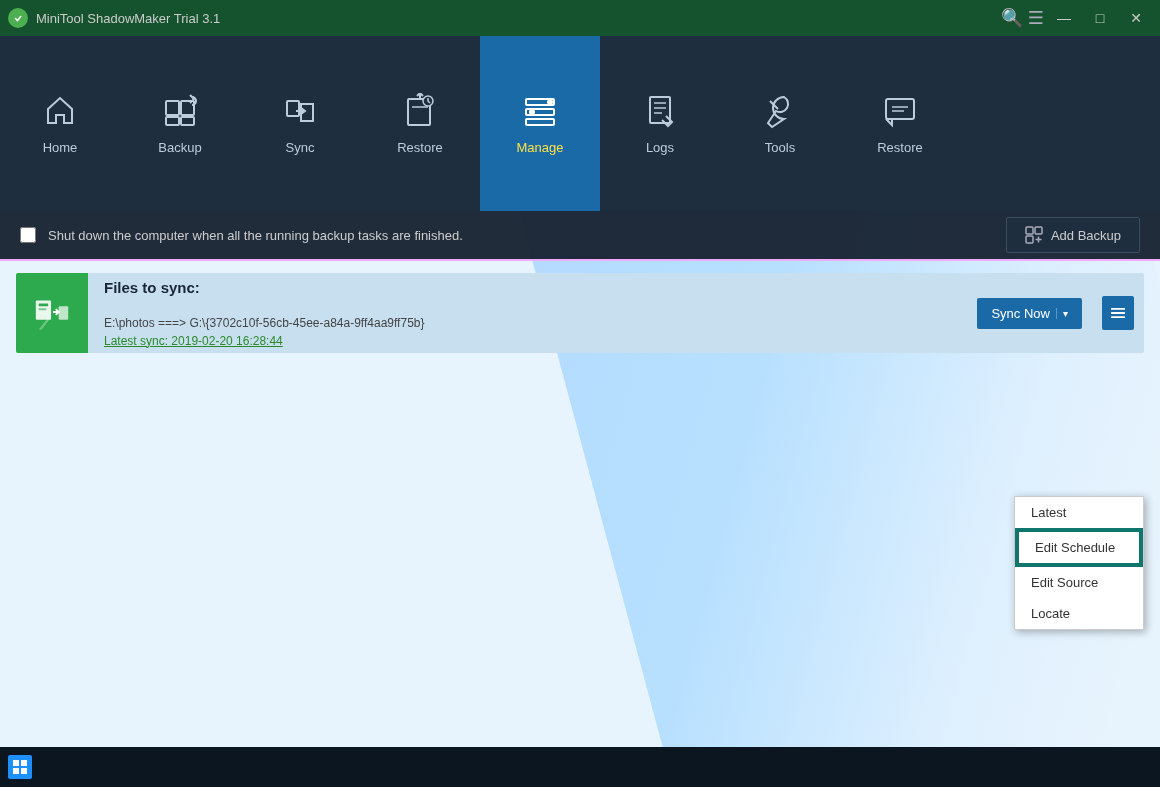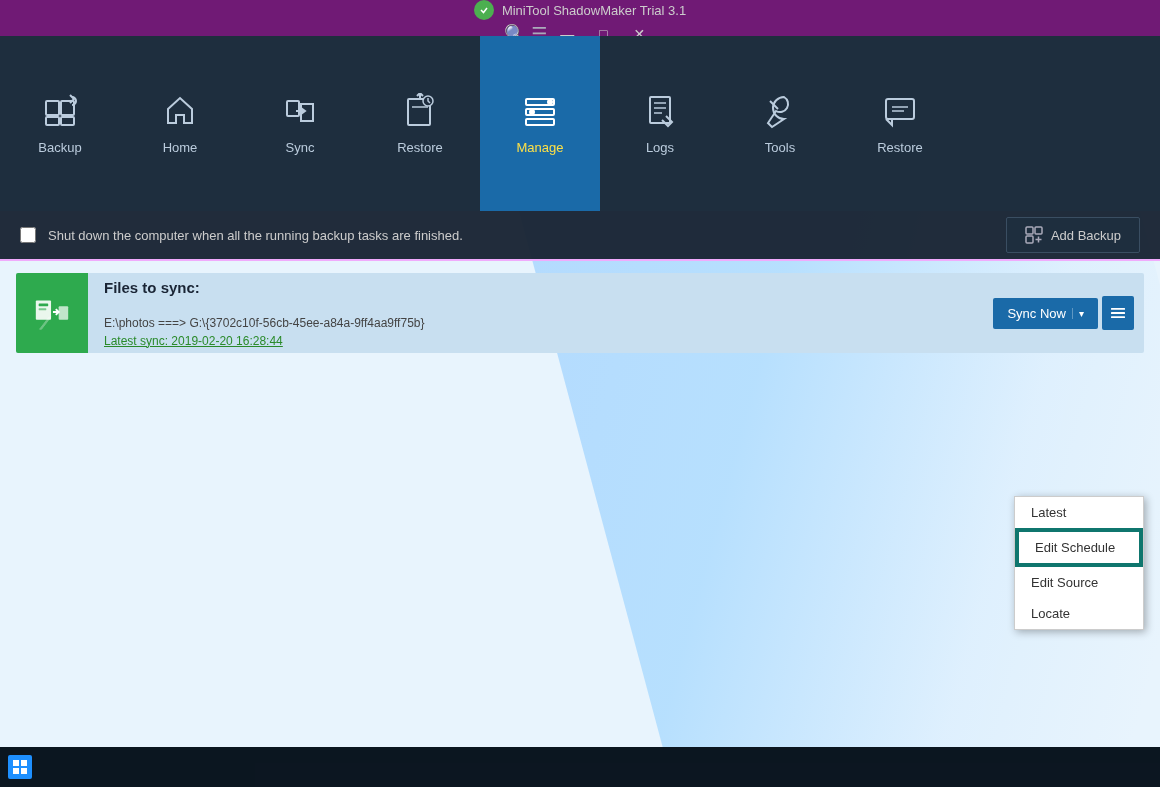--- a/index.html
+++ b/index.html
@@ -7,29 +7,28 @@
       width: 1160px;
       height: 787px;
       overflow: hidden;
       font-family: 'Segoe UI', Arial, sans-serif;
       background: #1a2a3a;
       position: relative;
     }
 
     
     .title-bar {
-      background: #701a75;
+      background: #14532d;
       height: 36px;
       display: flex;
       align-items: center;
       justify-content: space-between;
       padding: 0 8px;
       color: #ccc;
       font-size: 13px;
-      flex-direction: column;
     }
     .title-bar-left {
       display: flex;
       align-items: center;
       gap: 8px;
     }
     .title-bar-logo {
       width: 20px;
       height: 20px;
       background: #4caf50;
@@ -164,21 +163,21 @@
       margin-bottom: 4px;
     }
     .task-sync-time {
       font-size: 12px;
       color: #2a8a2a;
       text-decoration: underline;
     }
     .task-actions {
       display: flex;
       align-items: center;
-      gap: 4px;
+      gap: 20px;
       padding-right: 10px;
       padding-left: 35px;
     }
     .sync-now-btn {
       background: #1a6aa8;
       color: white;
       border: none;
       padding: 8px 14px;
       font-size: 13px;
       cursor: pointer;
@@ -289,38 +288,38 @@
       <button class="title-btn">□</button>
       <button class="title-btn close">✕</button>
     </div>
   </div>
 
   <div class="nav-bar">
 
     <div class="nav-item">
       <div class="nav-icon">
         <svg width="36" height="36" viewBox="0 0 36 36" fill="none">
+          <path d="M6 16L18 5L30 16V30H22V22H14V30H6V16Z" stroke="#bcd" stroke-width="2" fill="none"></path>
+        </svg>
+      </div>
+      <span>Home</span>
+    </div>
+
+    <div class="nav-item">
+      <div class="nav-icon">
+        <svg width="36" height="36" viewBox="0 0 36 36" fill="none">
           <rect x="4" y="8" width="13" height="14" rx="1" stroke="#bcd" stroke-width="2" fill="none"></rect>
           <rect x="19" y="8" width="13" height="14" rx="1" stroke="#bcd" stroke-width="2" fill="none"></rect>
           <rect x="4" y="24" width="13" height="8" rx="1" stroke="#bcd" stroke-width="2" fill="none"></rect>
           <rect x="19" y="24" width="13" height="8" rx="1" stroke="#bcd" stroke-width="2" fill="none"></rect>
           <path d="M30 4 A4 4 0 1 1 30 12" stroke="#bcd" stroke-width="2" fill="none"></path>
           <path d="M28 2 L32 6 L28 10" stroke="#bcd" stroke-width="2" fill="none"></path>
         </svg>
       </div>
       <span>Backup</span>
-    </div>
-
-    <div class="nav-item">
-      <div class="nav-icon">
-        <svg width="36" height="36" viewBox="0 0 36 36" fill="none">
-          <path d="M6 16L18 5L30 16V30H22V22H14V30H6V16Z" stroke="#bcd" stroke-width="2" fill="none"></path>
-        </svg>
-      </div>
-      <span>Home</span>
     </div>
 
     <div class="nav-item">
       <div class="nav-icon">
         <svg width="36" height="36" viewBox="0 0 36 36" fill="none">
           <rect x="5" y="8" width="12" height="15" rx="1" stroke="#bcd" stroke-width="2" fill="none"></rect>
           <path d="M19 11 L31 11 L31 28 L19 28 Z" stroke="#bcd" stroke-width="2" fill="none"></path>
           <path d="M14 18 L22 18" stroke="#bcd" stroke-width="2"></path>
           <path d="M19 15 L23 18 L19 21" stroke="#bcd" stroke-width="2" fill="none"></path>
         </svg>

